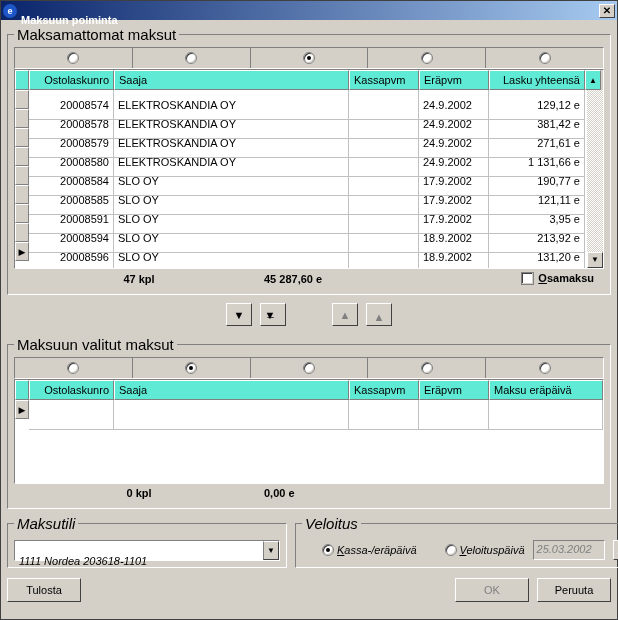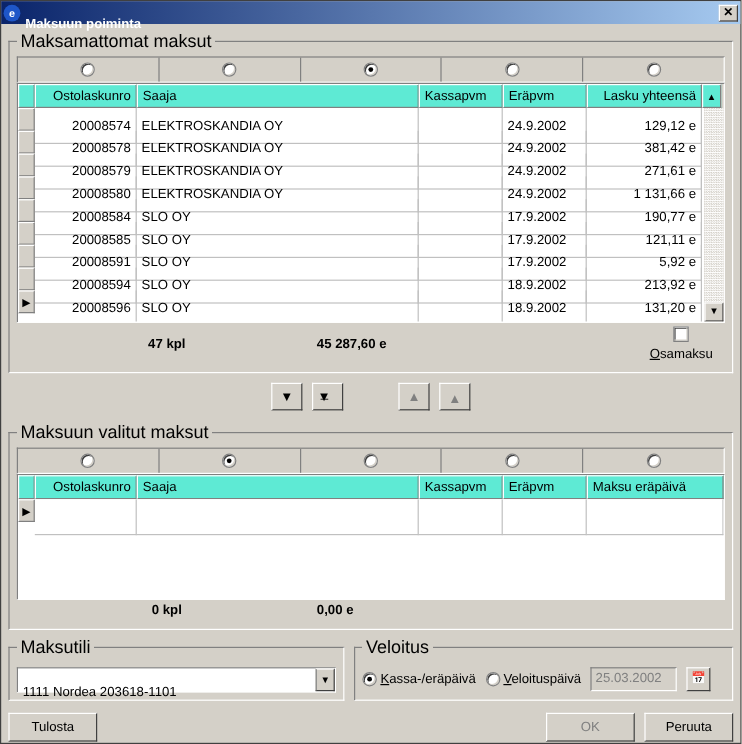--- a/index.html
+++ b/index.html
@@ -168,54 +168,54 @@
   .strack{ flex:1; background: repeating-conic-gradient(#d4d0c8 0% 25%, #fff 0% 50%) 50% / 2px 2px;}
   .totals-row {
     display:flex;
     font-weight:bold;
     padding: 3px 0;
     align-items:center;
   }
   .totals-row .tcount{ width:250px; text-align:center;}
   .totals-row .tsum{ width:140px; text-align:left;}
   .totals-row .spacer{ flex:1;}
-  .osamaksu { display:flex; align-items:center; gap:4px; font-weight:normal; margin-right:10px;flex-direction:column;}
+  .osamaksu { display:flex; gap:4px; font-weight:bold; margin-right:10px;}
   .chk { width:13px; height:13px; background:#fff; border:1px solid #808080; box-shadow: inset -1px -1px 0 #d4d0c8, inset 1px 1px 0 #404040;}
   .mid-buttons {
     display:flex; justify-content:center; gap:8px;
     padding: 2px 0 6px 0;
   }
   .btn3d {
     width:26px; height:23px;
     background:#d4d0c8;
     border:1px solid #fff;
     border-right-color:#404040;
     border-bottom-color:#404040;
     display:inline-flex; align-items:center; justify-content:center;
     font-size:11px;
   }
   .btn3d.disabled { color:#808080; }
   .bottom-row {
-    display:flex; gap:8px;
+    display:flex; gap:8px;font-style:italic;
   }
   .bottom-row fieldset.group { margin:0; }
   .maksutili { flex: 0 0 280px;}
   .veloitus { flex:1;}
   .combo {
     display:flex; height:21px;
     border:1px solid #808080;
     border-right-color:#fff;
     border-bottom-color:#fff;
     background:#fff;
     margin-top:4px;
   }
   .combo .combo-text{ flex:1; padding:20px 4px; display:flex; align-items:center;}
   .combo .combo-btn{ width:16px; background:#d4d0c8; border-left:1px solid #808080; border-top:1px solid #fff; border-right:1px solid #404040; border-bottom:1px solid #404040; text-align:center; font-size:8px; line-height:17px;}
   .vel-row{ display:flex; align-items:center; gap:8px; margin-top:4px;}
-  .vel-row label{ display:flex; align-items:center; gap:3px;}
+  .vel-row label{ display:flex; align-items:center; gap:3px;margin-left:20px;}
   .date-disabled{
     width:72px; height:20px; background:#d4d0c8;
     border:1px solid #808080;
     border-right-color:#fff;
     border-bottom-color:#fff;
     color:#808080; padding:2px 3px;
   }
   .cal-btn{
     width:20px;height:20px;
     background:#d4d0c8;
@@ -329,21 +329,21 @@
               <div class="cell col-kassa"></div>
               <div class="cell col-era">17.9.2002</div>
               <div class="cell col-amount">121,11 e</div>
             </div>
             <div class="row">
               <div class="rowmarker col-marker"></div>
               <div class="cell col-id">20008591</div>
               <div class="cell col-payee">SLO OY</div>
               <div class="cell col-kassa"></div>
               <div class="cell col-era">17.9.2002</div>
-              <div class="cell col-amount">5,92 e</div>
+              <div class="cell col-amount">3,95 e</div>
             </div>
             <div class="row">
               <div class="rowmarker col-marker"></div>
               <div class="cell col-id">20008594</div>
               <div class="cell col-payee">SLO OY</div>
               <div class="cell col-kassa"></div>
               <div class="cell col-era">18.9.2002</div>
               <div class="cell col-amount">213,92 e</div>
             </div>
             <div class="row">

